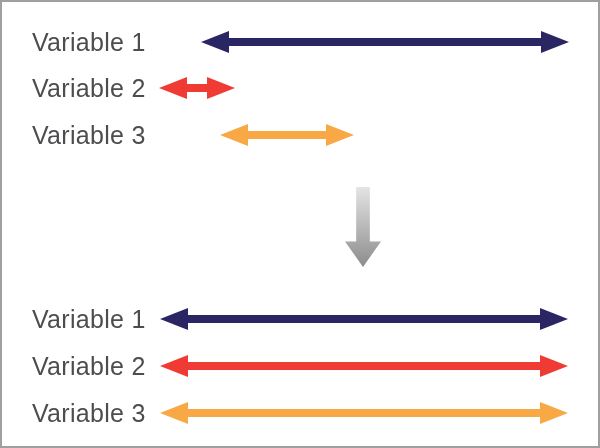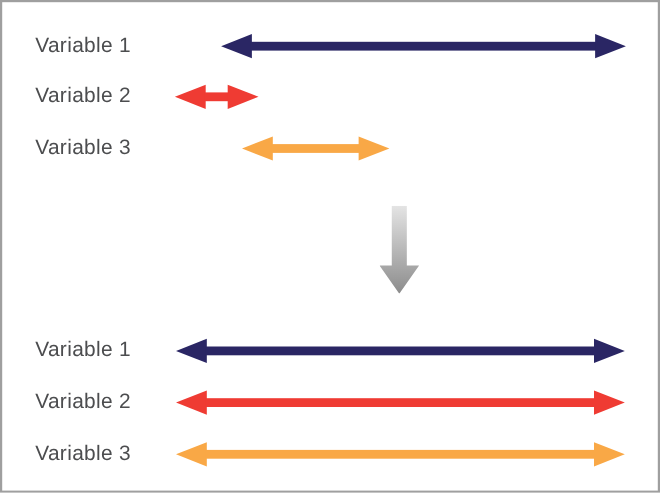--- a/index.html
+++ b/index.html
@@ -9,21 +9,21 @@
     box-sizing:border-box;
     border:2px solid #9f9f9f;
     background:#ffffff;
     font-family:"Liberation Sans", sans-serif;
     overflow:hidden;
   }
   .var-label {
     position:absolute;
     left:30px;
     height:24px; line-height:24px;
-    font-size:19px;
+    font-size:25px;
     letter-spacing:0.3px;
     color:#4c4d4f;
     white-space:nowrap;
   }
   
   .darrow {
     position:absolute;
     height:22px;
     display:flex;
     align-items:center;

